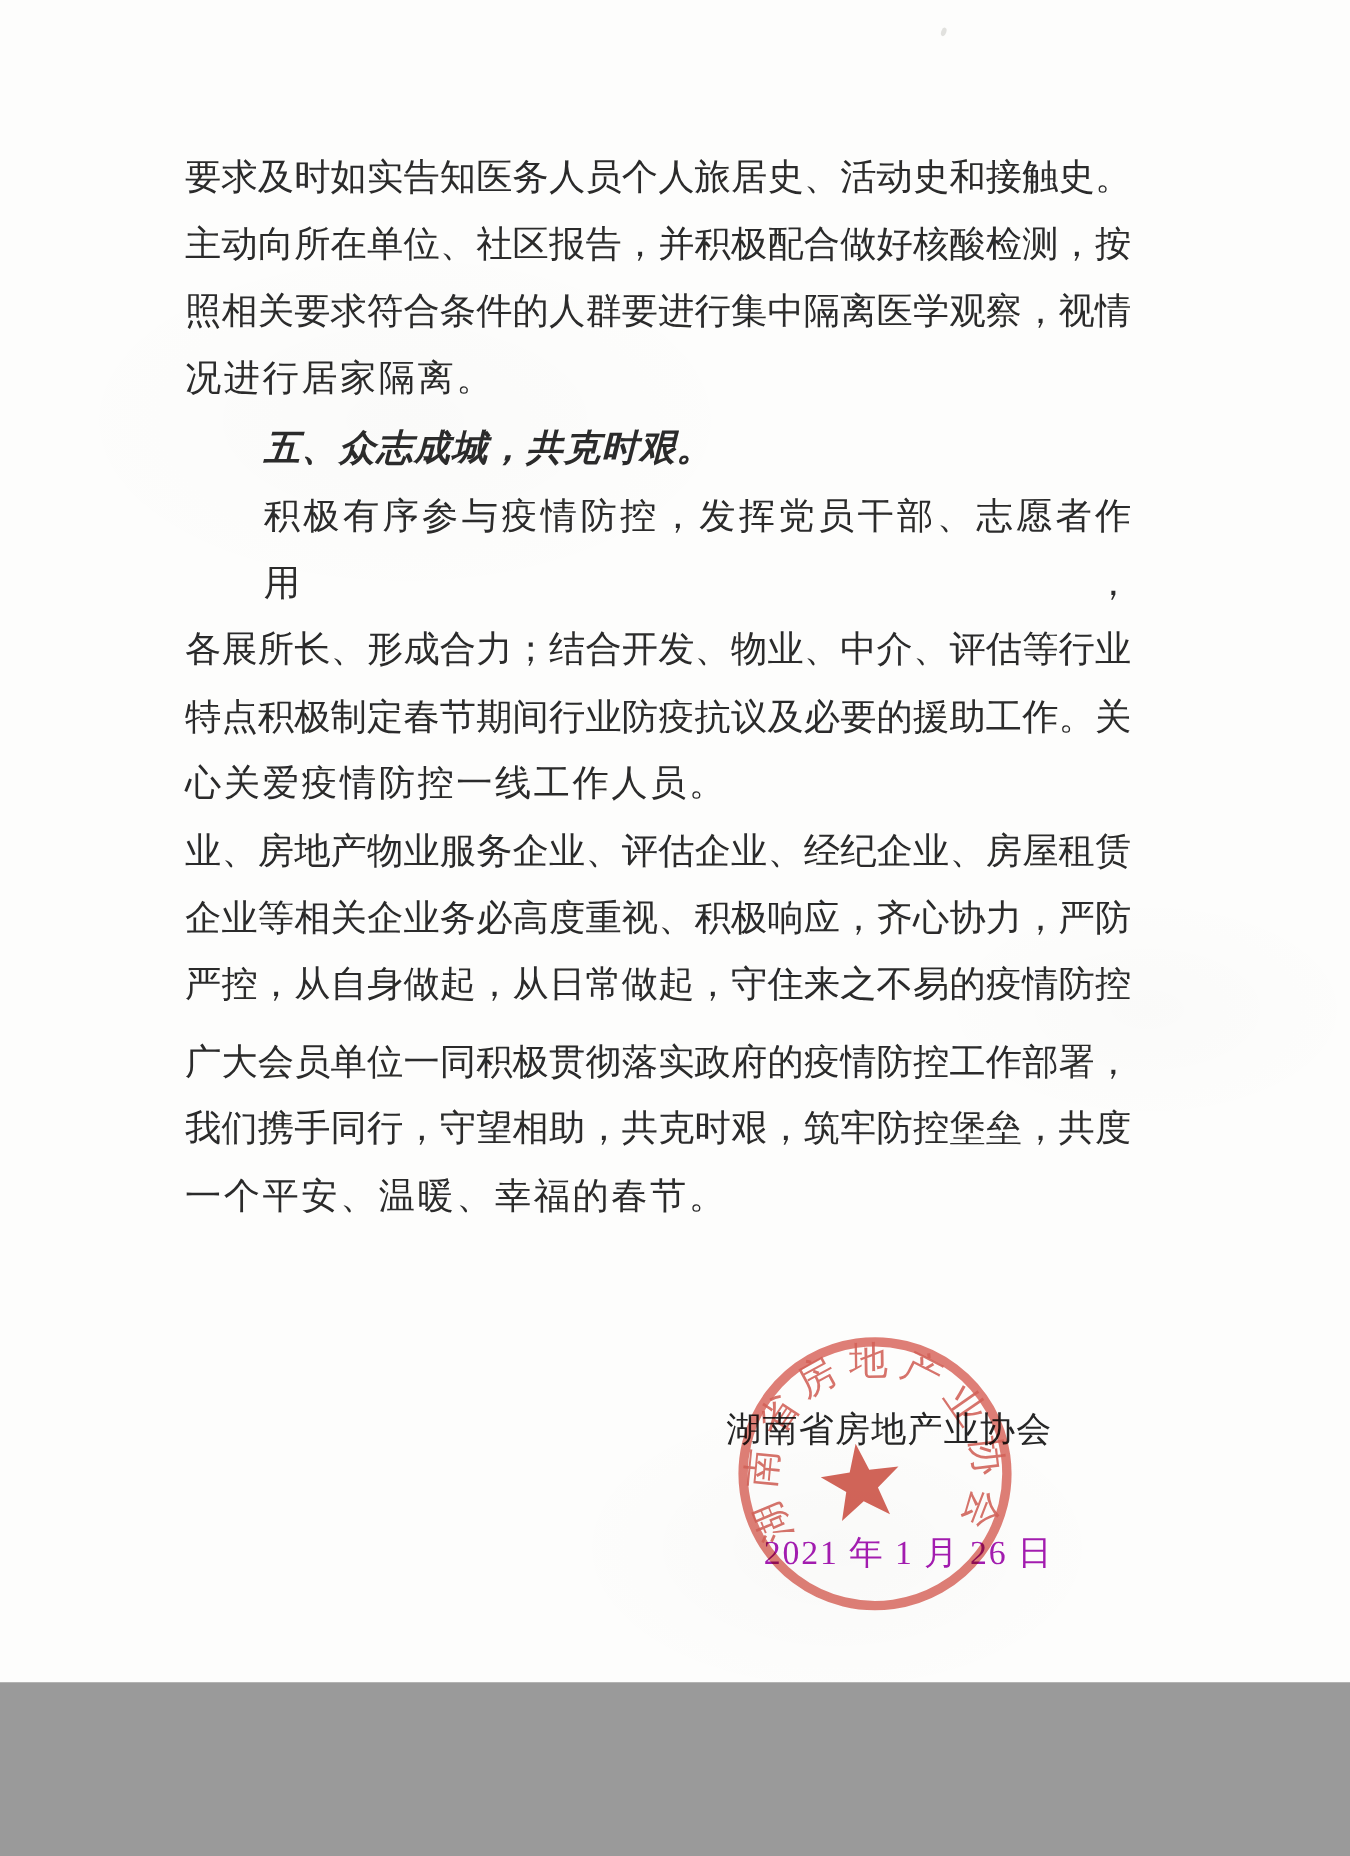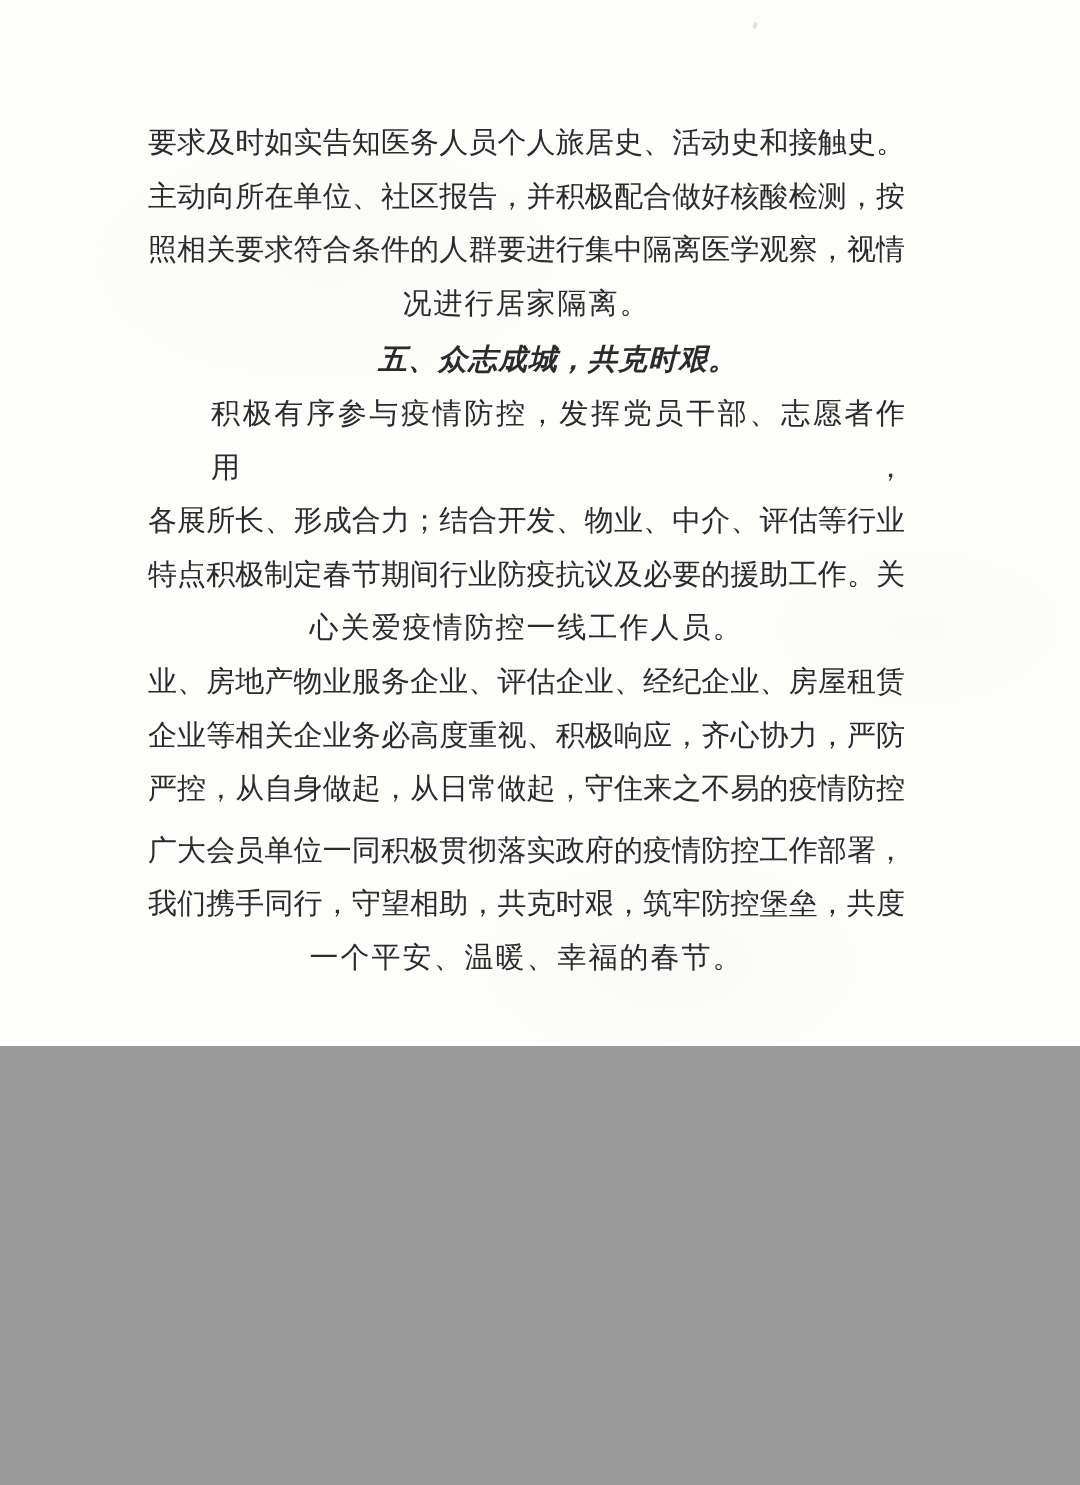--- a/index.html
+++ b/index.html
@@ -1,18 +1,18 @@
 <!DOCTYPE html>
 <html style="--page-bg: #fdfdfc; --text-color: #2b2b2b; --seal-color: #d0544a;"><head>
 <meta charset="utf-8">
 <style>
   html,body{margin:0;padding:0;background:#9a9a9a;}
   .page{
     position:relative;
-    width:1080px;height:1046px;
+    width:1080px;height:1346px;
     margin:0 auto;
     background:var(--page-bg,#fdfdfc);
     overflow:hidden;
     font-family:"Liberation Serif","DejaVu Serif",serif;
     color:var(--text-color,#2b2b2b);
   }
   
   .scan-wash{
     position:absolute;inset:0;
     background:
@@ -28,21 +28,21 @@
 
   .body-text{
     position:absolute;
     left:148px;top:116px;width:757px;
   }
   .line{
     font-size:29px;
     line-height:53.6px;
     letter-spacing:2px;
     white-space:nowrap;
-    text-align:center;
+    text-align:left;
   }
   .line.just{
     white-space:normal;
     letter-spacing:0;
     text-align:justify;
     text-align-last:justify;
     text-justify:inter-character;
   }
   .line.indent{padding-left:63px;}
   .line.bold{font-weight:bold;letter-spacing:1px;}

